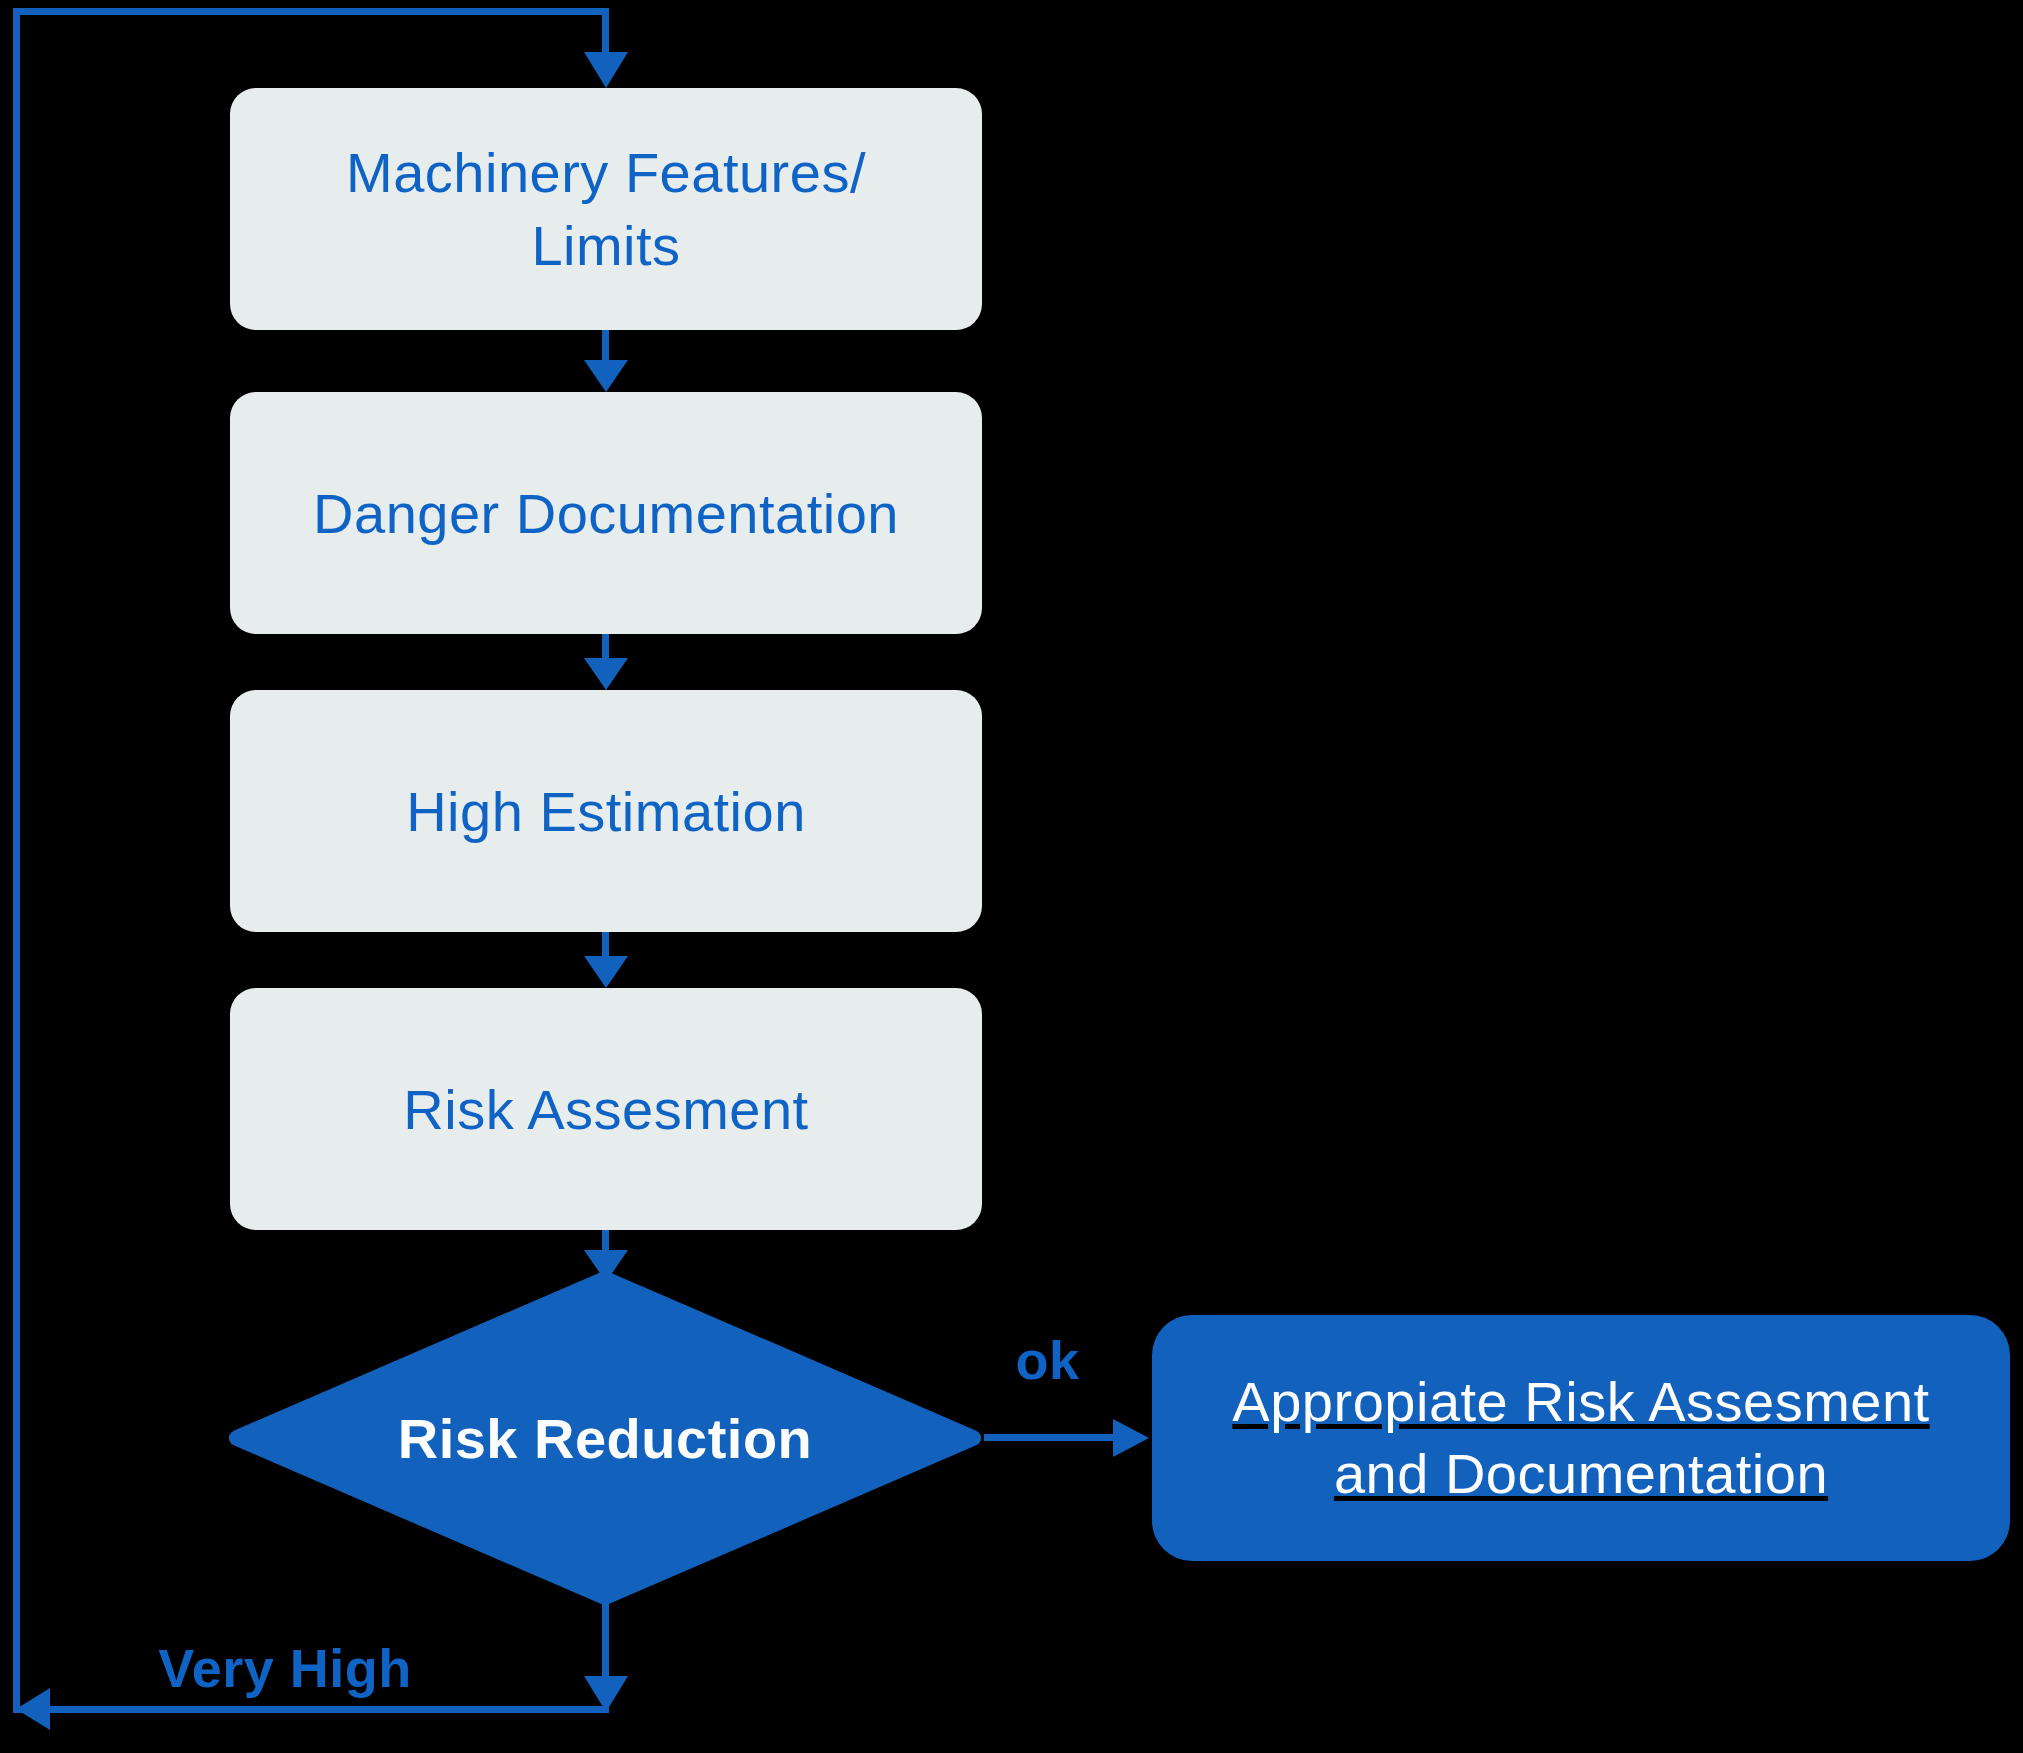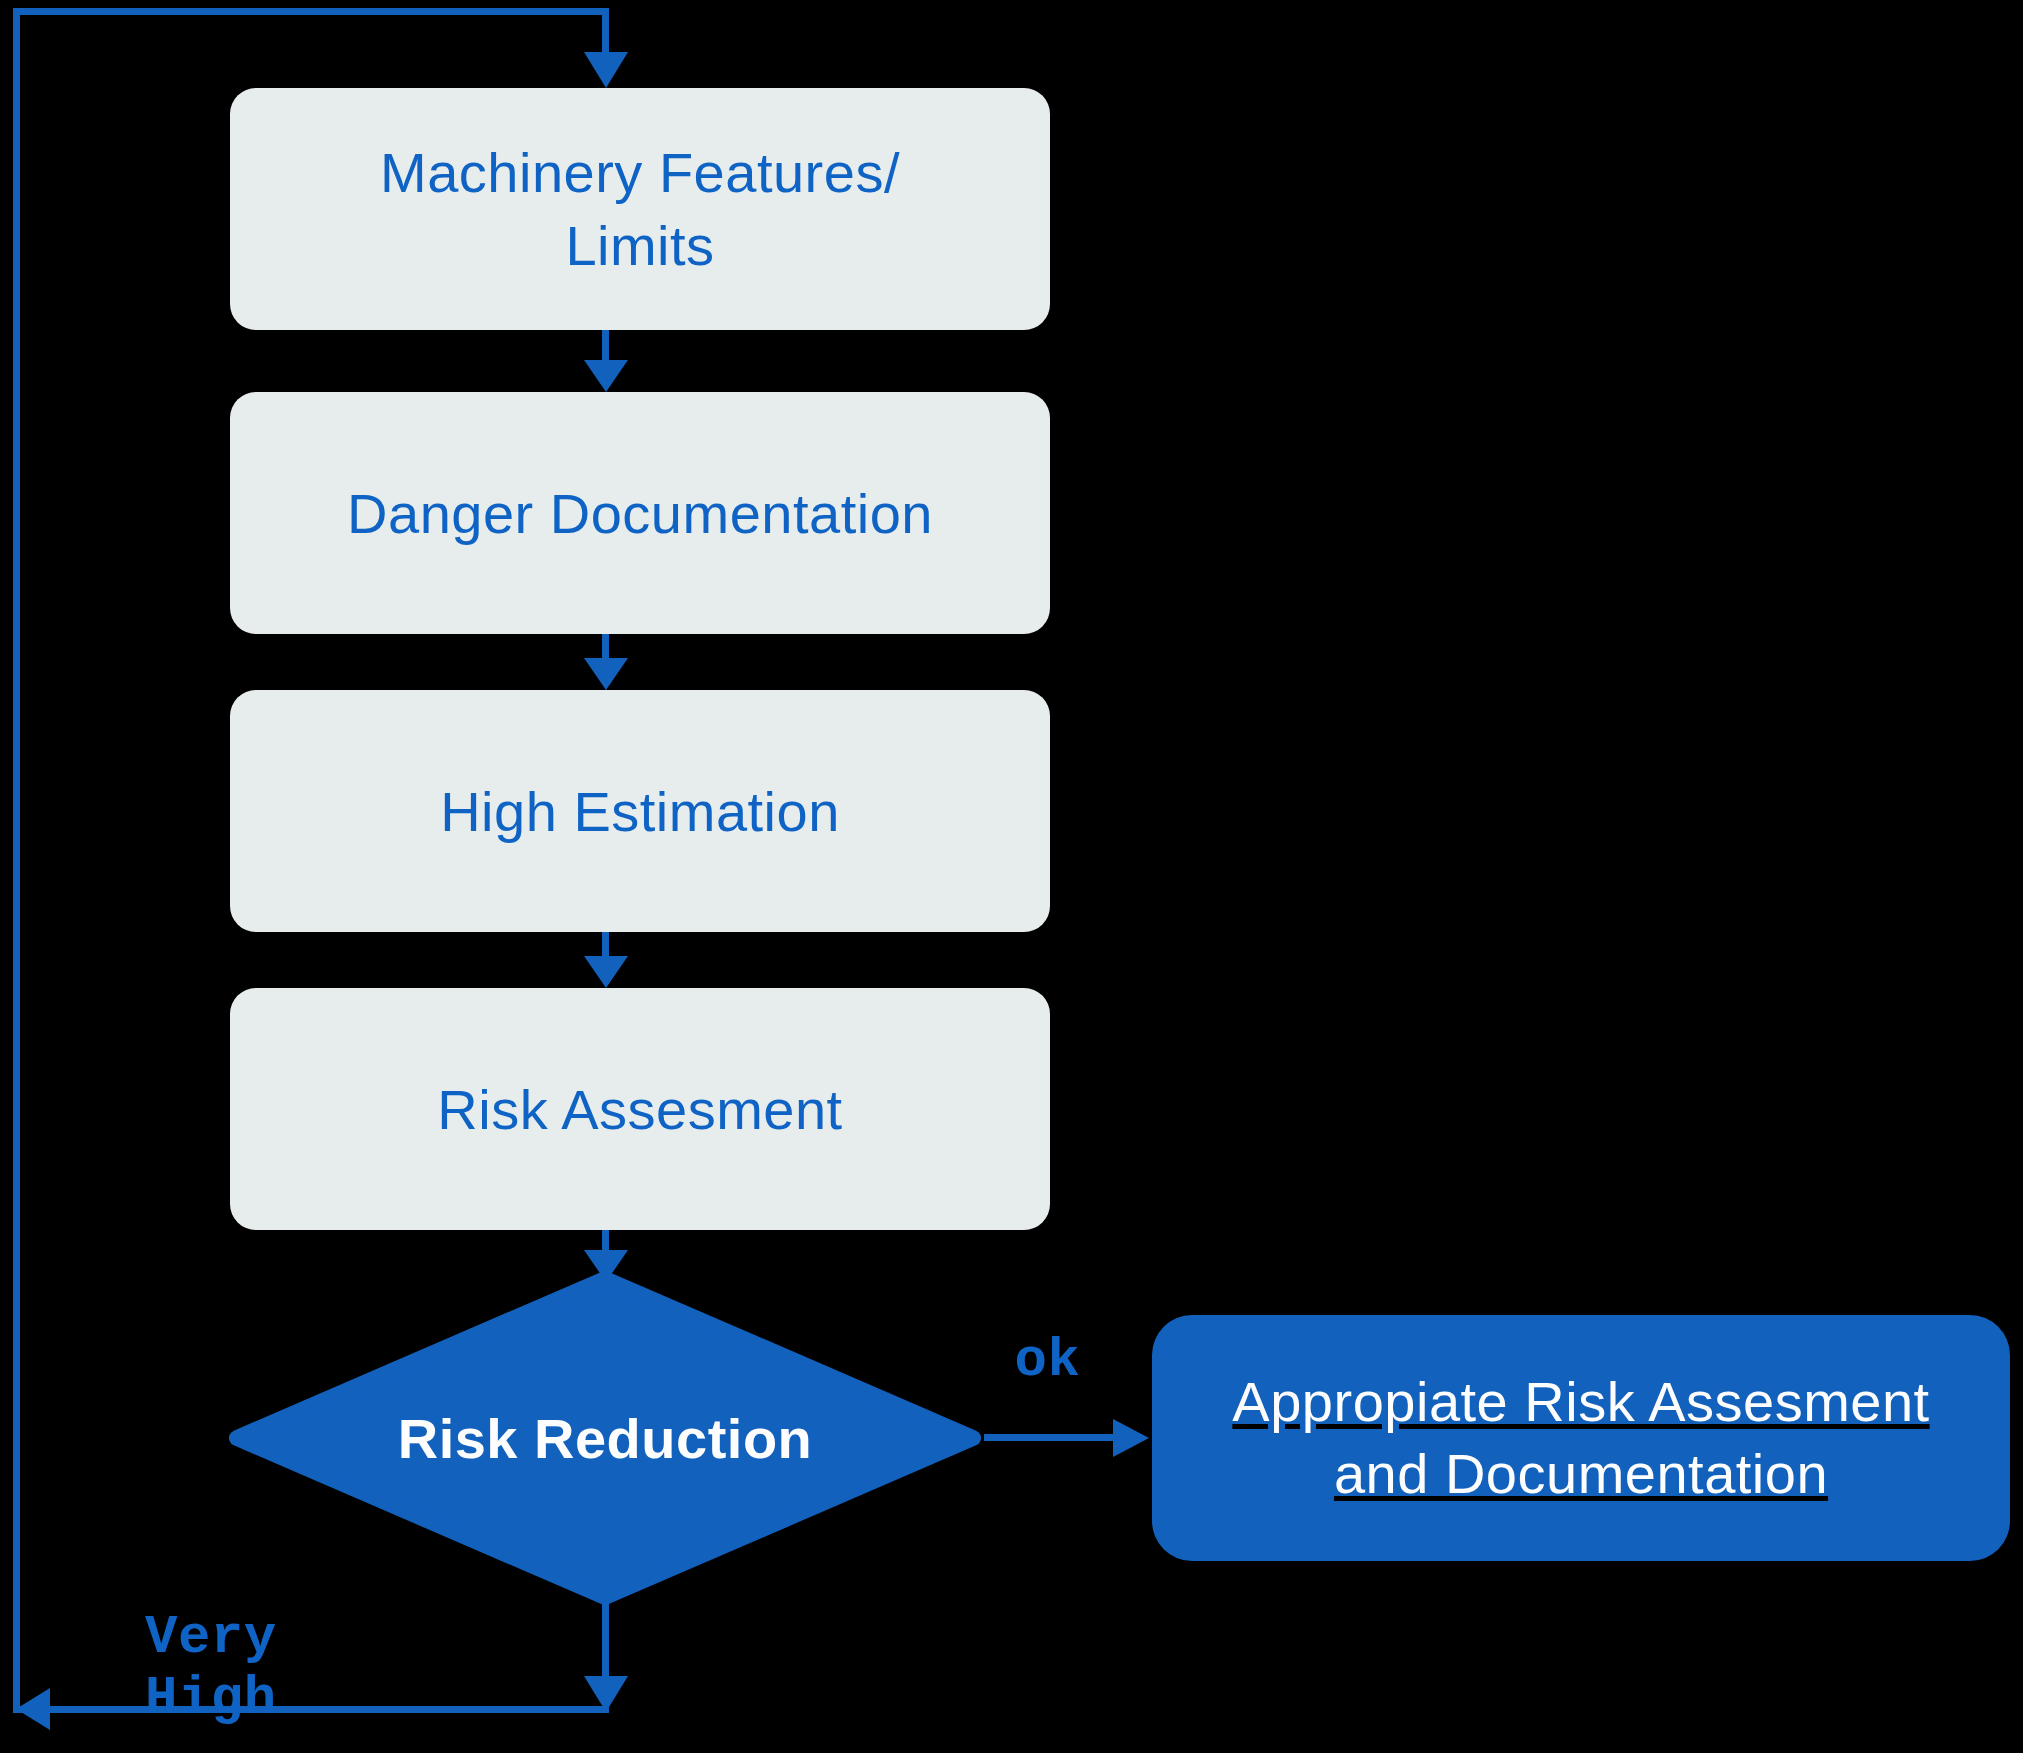--- a/index.html
+++ b/index.html
@@ -32,21 +32,21 @@
     border-right: 34px solid var(--primary-blue);
   }
   .head-right {
     border-top: 19px solid transparent;
     border-bottom: 19px solid transparent;
     border-left: 36px solid var(--primary-blue);
   }
 
   
   .process {
-    position: absolute; left: 230px; width: 820px; height: 242px;
+    position: absolute; left: 230px; width: 752px; height: 242px;
     background: var(--box-fill); border-radius: 26px;
     display: flex; align-items: center; justify-content: center;
   }
   .process .label {
     color: var(--box-text-blue); font-size: 56px; line-height: 73px;
     text-align: center; white-space: pre-line; letter-spacing: 0.5px;
   }
 
   
   .diamond-wrap { position: absolute; left: 228px; top: 1270px; width: 754px; height: 336px; }
@@ -66,21 +66,20 @@
   .result .label {
     color: var(--white-text); font-size: 56px; line-height: 72px;
     text-align: center; white-space: pre-line; letter-spacing: 0.5px;
   }
 
   
   .edge-label {
     position: absolute; color: var(--box-text-blue); font-weight: 700;
     font-size: 54px; display: flex; align-items: center; justify-content: center;
     letter-spacing: 0.5px;
-    font-family: Liberation Mono, monospace;
   }
 </style>
 </head>
 <body>
 
 <div class="canvas">
 
   <div class="line" style="left:13px; top:8px; width:7px; height:1705px;"></div>
   <div class="line" style="left:13px; top:8px; width:596px; height:7px;"></div>
   <div class="line" style="left:13px; top:1706px; width:596px; height:7px;"></div>

